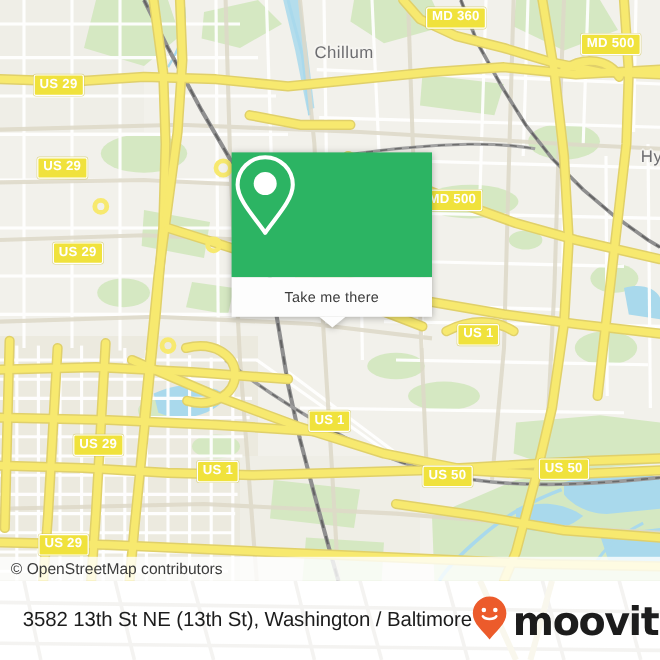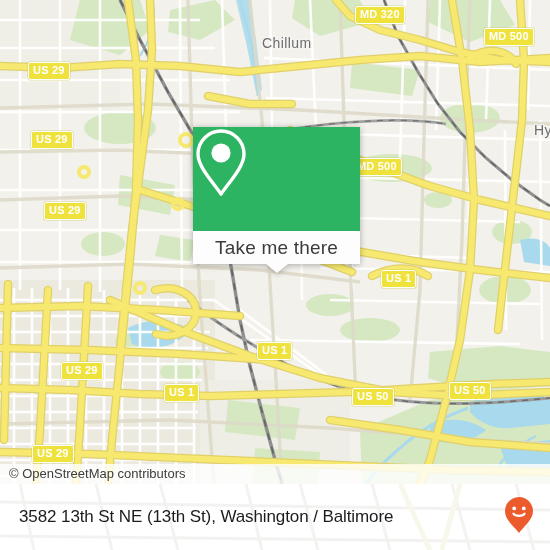--- a/index.html
+++ b/index.html
@@ -75,21 +75,21 @@
   }
   #card-footer {
     background: #fdfdfd;
     height: 33px;
     display: flex;
     align-items: center;
     justify-content: center;
   }
   #card-footer-label {
     font-family: "Liberation Sans", sans-serif;
-    font-size: 19px;
+    font-size: 12px;
     color: #3b3b3b;
     letter-spacing: 0.2px;
   }
   #card-tail {
     position: absolute;
     left: 50%;
     top: 137px;
     margin-left: -11px;
     width: 0; height: 0;
     border-left: 11px solid transparent;
@@ -377,21 +377,21 @@
           <circle cx="178" cy="204" r="5"></circle>
           <circle cx="84" cy="172" r="5"></circle>
           <circle cx="140" cy="288" r="5"></circle>
         </g>
       </g>
     </svg>
 
     <div class="place-label" style="left:240px; top:35px;">Chillum</div>
     <div class="place-label" style="left:512px; top:122px;">Hyat</div>
 
-    <div class="shield" style="left:355px; top:6px;">MD 320</div>
+    <div class="shield" style="left:355px; top:6px;">MD 360</div>
     <div class="shield" style="left:484px; top:28px;">MD 500</div>
     <div class="shield" style="left:28px; top:62px;">US 29</div>
     <div class="shield" style="left:31px; top:131px;">US 29</div>
     <div class="shield" style="left:352px; top:158px;">MD 500</div>
     <div class="shield" style="left:44px; top:202px;">US 29</div>
     <div class="shield" style="left:381px; top:270px;">US 1</div>
     <div class="shield" style="left:257px; top:342px;">US 1</div>
     <div class="shield" style="left:61px; top:362px;">US 29</div>
     <div class="shield" style="left:164px; top:384px;">US 1</div>
     <div class="shield" style="left:352px; top:388px;">US 50</div>
@@ -438,16 +438,17 @@
     <div id="address-text">3582 13th St NE (13th St), Washington / Baltimore</div>
     <div id="brand-logo">
       <span>
         <svg width="30" height="38" viewBox="0 0 30 38" aria-hidden="true">
           <path d="M15 1 C7.3 1 1 7.3 1 15 C1 24 10 30 15 37 C20 30 29 24 29 15 C29 7.3 22.7 1 15 1 Z" fill="#ec5b2b"></path>
           <circle cx="10.2" cy="12.4" r="1.9" fill="#ffffff"></circle>
           <circle cx="19.8" cy="12.4" r="1.9" fill="#ffffff"></circle>
           <path d="M9.4 17.6 C11.4 20.6 18.6 20.6 20.6 17.6" stroke="#ffffff" stroke-width="2.1" fill="none" stroke-linecap="round"></path>
         </svg>
       </span>
+      <span id="brand-name">moovit</span>
     </div>
   </div>
 
 </div>
 
 </body></html>

